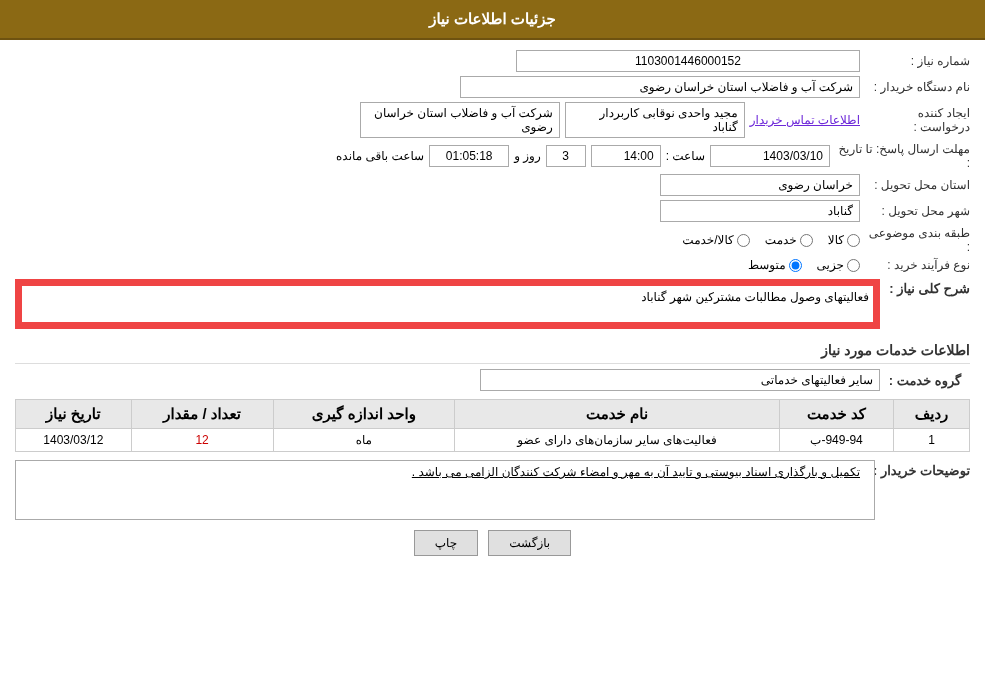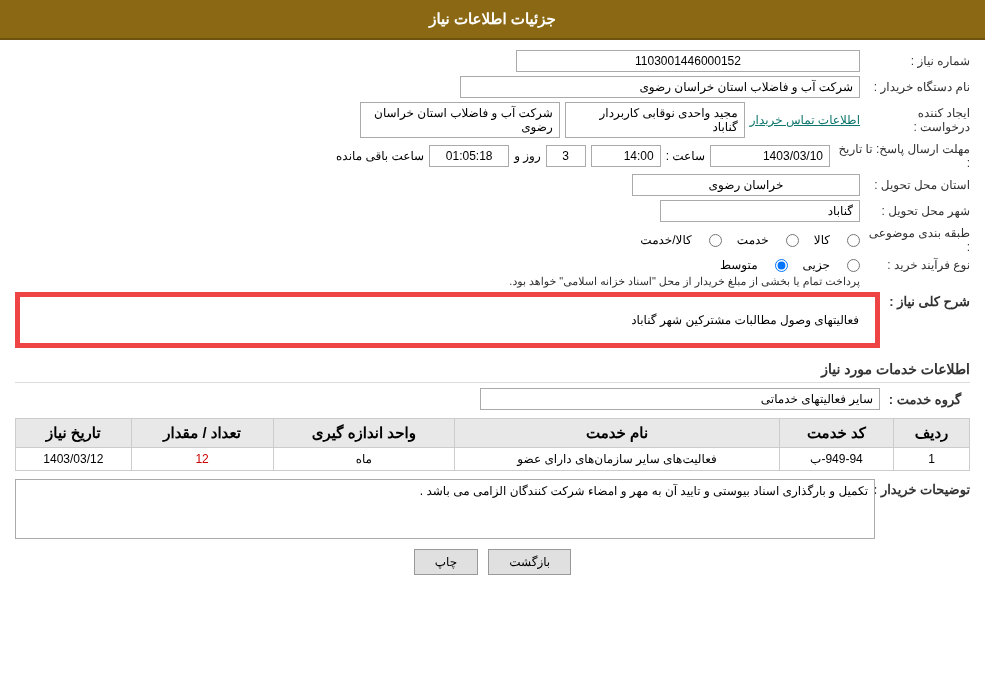--- a/index.html
+++ b/index.html
@@ -32,30 +32,30 @@
       background: #fff;
       padding: 3px 6px;
       min-height: 22px;
       display: inline-block;
       text-align: right;
       font-family: Tahoma, Arial, sans-serif;
       font-size: 12px;
     }
     .input-wide { width: 344px; }
     .input-small { width: 120px; }
-    .blue-link { color: #0f766e; text-decoration: underline; cursor: pointer; }
+    .blue-link { color: #6d28d9; text-decoration: underline; cursor: pointer; }
     .radio-group {
       display: flex;
       align-items: center;
       gap: 15px;
     }
     .radio-item {
       display: flex;
       align-items: center;
-      gap: 17px;
+      gap: 3px;
     }
     .data-table {
       width: 100%;
       border-collapse: collapse;
       border: 1px solid #ccc;
       margin: 8px 0;
     }
     .data-table th {
       background: #e8e8e8;
       border: 1px solid #ccc;
@@ -69,26 +69,27 @@
       padding: 4px 8px;
       text-align: center;
       font-size: 12px;
     }
     .data-table td.red-text { color: #cc0000; }
     .textarea-box {
       border: 1px solid #aaa;
       background: #fff;
       width: 100%;
       min-height: 60px;
-      padding: 4px 6px;
+      padding: 4px 14px;
       font-family: Tahoma, Arial, sans-serif;
       font-size: 12px;
       resize: none;
       text-align: right;
       direction: rtl;
+      text-decoration: underline;
     }
     .button-row {
       display: flex;
       justify-content: center;
       gap: 10px;
       margin: 10px 0;
     }
     .btn {
       padding: 5px 20px;
       border: 1px solid #999;
@@ -129,24 +130,24 @@
       width: 90px;
       text-align: right;
       font-weight: bold;
       color: #333;
       font-size: 13px;
       padding-top: 2px;
       flex-shrink: 0;
     }
     .shrh-input {
       flex: 1;
-      border: 5px solid #ef4444;
+      border: 7px solid #ef4444;
       min-height: 50px;
       background: #fff;
-      padding: 16px;
+      padding: 4px;
       text-align: right;
       direction: rtl;
       font-size: 12px;
     }
     .grouh-row {
       display: flex;
       align-items: center;
       margin-bottom: 8px;
     }
     .grouh-label {
@@ -216,21 +217,21 @@
         <div class="input-box" style="width:40px;text-align:center;">3</div>
         <span>روز و</span>
         <div class="input-box" style="width:80px;text-align:center;">01:05:18</div>
         <span>ساعت باقی مانده</span>
       </div>
     </div>
 
     <div class="info-row">
       <span class="info-label">استان محل تحویل :</span>
       <div class="info-value">
-        <div class="input-box" style="width:228px;text-align:center;">خراسان رضوی</div>
+        <div class="input-box" style="width:200px;">خراسان رضوی</div>
       </div>
     </div>
 
     <div class="info-row">
       <span class="info-label">شهر محل تحویل :</span>
       <div class="info-value">
         <div class="input-box" style="width:200px;">گناباد</div>
       </div>
     </div>
 
@@ -260,21 +261,20 @@
         <div class="radio-group" style="margin-bottom:3px;">
           <div class="radio-item">
             <input type="radio" name="farayand" style="">
             <span>جزیی</span>
           </div>
           <div class="radio-item">
             <input type="radio" name="farayand" checked="" style="">
             <span>متوسط</span>
           </div>
         </div>
-        <div style="font-size:11px; color:#333;">پرداخت تمام یا بخشی از مبلغ خریدار از محل "اسناد خزانه اسلامی" خواهد بود.</div>
       </div>
     </div>
 
     <div class="shrh-row">
       <span class="shrh-label">شرح کلی نیاز :</span>
       <div class="shrh-input">فعالیتهای وصول مطالبات مشترکین شهر گناباد</div>
     </div>
 
     <div class="section-title">اطلاعات خدمات مورد نیاز</div>
 

